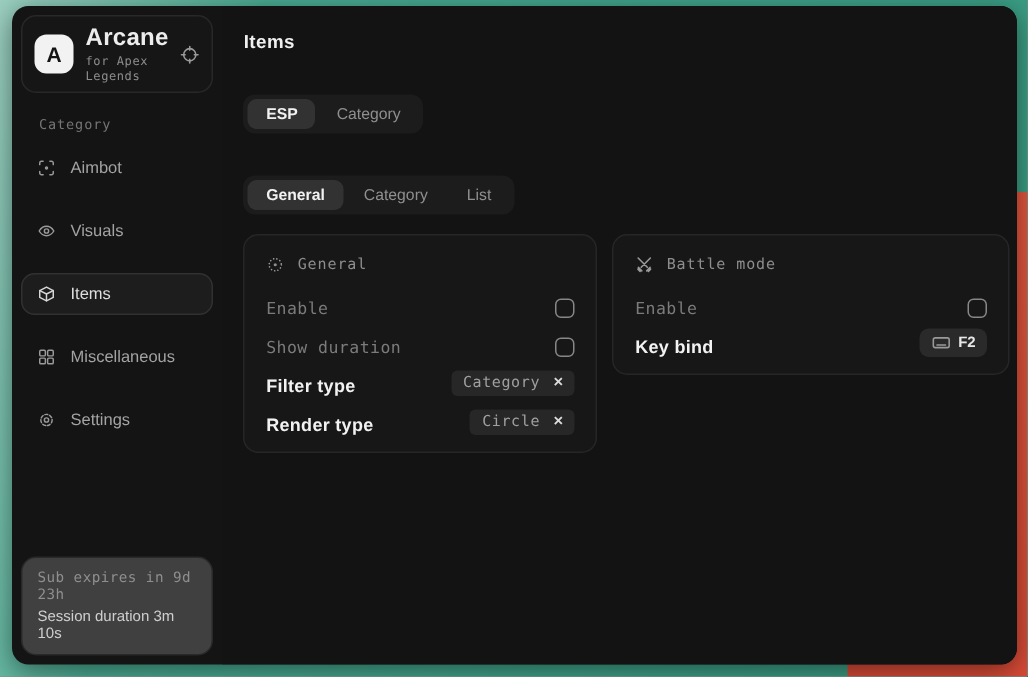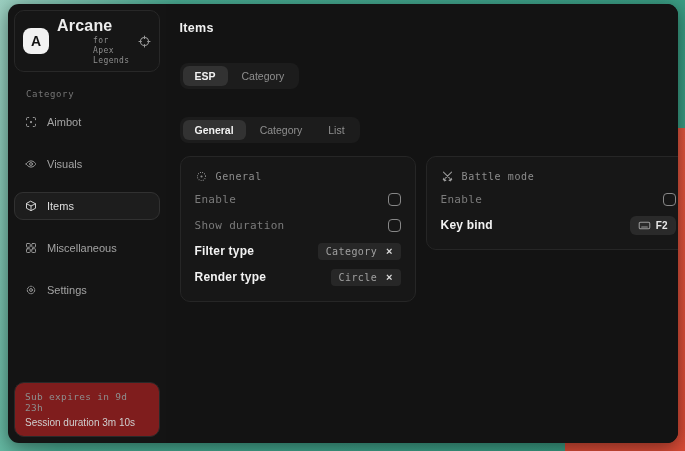--- a/index.html
+++ b/index.html
@@ -25,37 +25,37 @@
     border:1px solid #282828; border-radius:10px; background:#161616;
     padding:5px 8px; display:flex; align-items:center; gap:8px;
   }
   .logo {
     width:26px; height:26px; border-radius:8px; background:#f2f2f2; color:#141414;
     display:flex; align-items:center; justify-content:center;
     font-weight:bold; font-size:14px;
   }
   .brand-text { flex:1; line-height:1.25; }
   .brand-name { font-size:16px; font-weight:bold; color:#ededed; letter-spacing:.2px; }
-  .brand-sub { font-family:"DejaVu Sans Mono", monospace; font-size:8px; color:#8d8d8d; letter-spacing:.4px;margin-left:36px; }
+  .brand-sub { font-family:"DejaVu Sans Mono", monospace; font-size:8px; color:#8d8d8d; letter-spacing:.4px; }
   .icon { display:inline-flex; align-items:center; justify-content:center; }
   .icon svg { display:block; }
   .section-label {
     font-family:"DejaVu Sans Mono", monospace; font-size:9px; color:#757575;
     letter-spacing:.6px; margin:17px 0 9px 12px;
   }
   .nav { display:flex; flex-direction:column; gap:14px; }
   .nav-item {
     display:flex; align-items:center; gap:10px; height:28px; padding:0 10px;
     border:1px solid transparent; border-radius:9px;
     color:#a3a3a3; font-size:11px; cursor:pointer;
   }
   .nav-item.selected { background:#1d1d1d; border-color:#313131; color:#dedede; }
   .spacer { flex:1; }
   .footer-box {
-    border:1px solid #292929; border-radius:10px; background:#7f1d1d;
+    border:1px solid #292929; border-radius:10px; background:#404040;
     padding:8px 10px; display:flex; flex-direction:column; gap:4px;
   }
   .footer-line1 { font-family:"DejaVu Sans Mono", monospace; font-size:9.5px; color:#8e8e8e; letter-spacing:.3px; }
   .footer-line2 { font-size:10px; color:#cfcfcf; }
   .v-divider { width:1px; background:#242424; }
   
   .main { flex:1; padding:17px 14px; background:#131313; }
   .page-title { font-size:12.5px; font-weight:bold; color:#f0f0f0; letter-spacing:.3px; }
   .tabs {
     display:inline-flex; gap:2px; background:#1c1c1c; border-radius:8px; padding:3px;
@@ -72,21 +72,21 @@
   .panel {
     background:#171717; border:1px solid #262626; border-radius:10px;
     padding:8px 14px 11px;
   }
   .panel-general { width:236px; }
   .panel-battle { width:265px; }
   .panel-header {
     display:flex; align-items:center; gap:8px; padding:5px 0 3px;
     font-family:"DejaVu Sans Mono", monospace; font-size:10px; color:#8d8d8d; letter-spacing:.6px;
   }
-  .row { display:flex; align-items:center; justify-content:space-between; min-height:26px;gap:40px; }
+  .row { display:flex; align-items:flex-end; justify-content:space-between; min-height:26px;gap:40px; }
   .lbl-dim { font-family:"DejaVu Sans Mono", monospace; font-size:11px; color:#7b7b7b; letter-spacing:.3px; }
   .lbl-bright { font-size:12px; font-weight:bold; color:#f2f2f2; letter-spacing:.2px; }
   .checkbox {
     width:13px; height:13px; border:1.5px solid #878787; border-radius:4px;
     background:transparent; cursor:pointer;
   }
   .tag {
     display:inline-flex; align-items:center; gap:9px; background:#272727;
     border-radius:4px; padding:3px 8px; cursor:pointer;
   }

